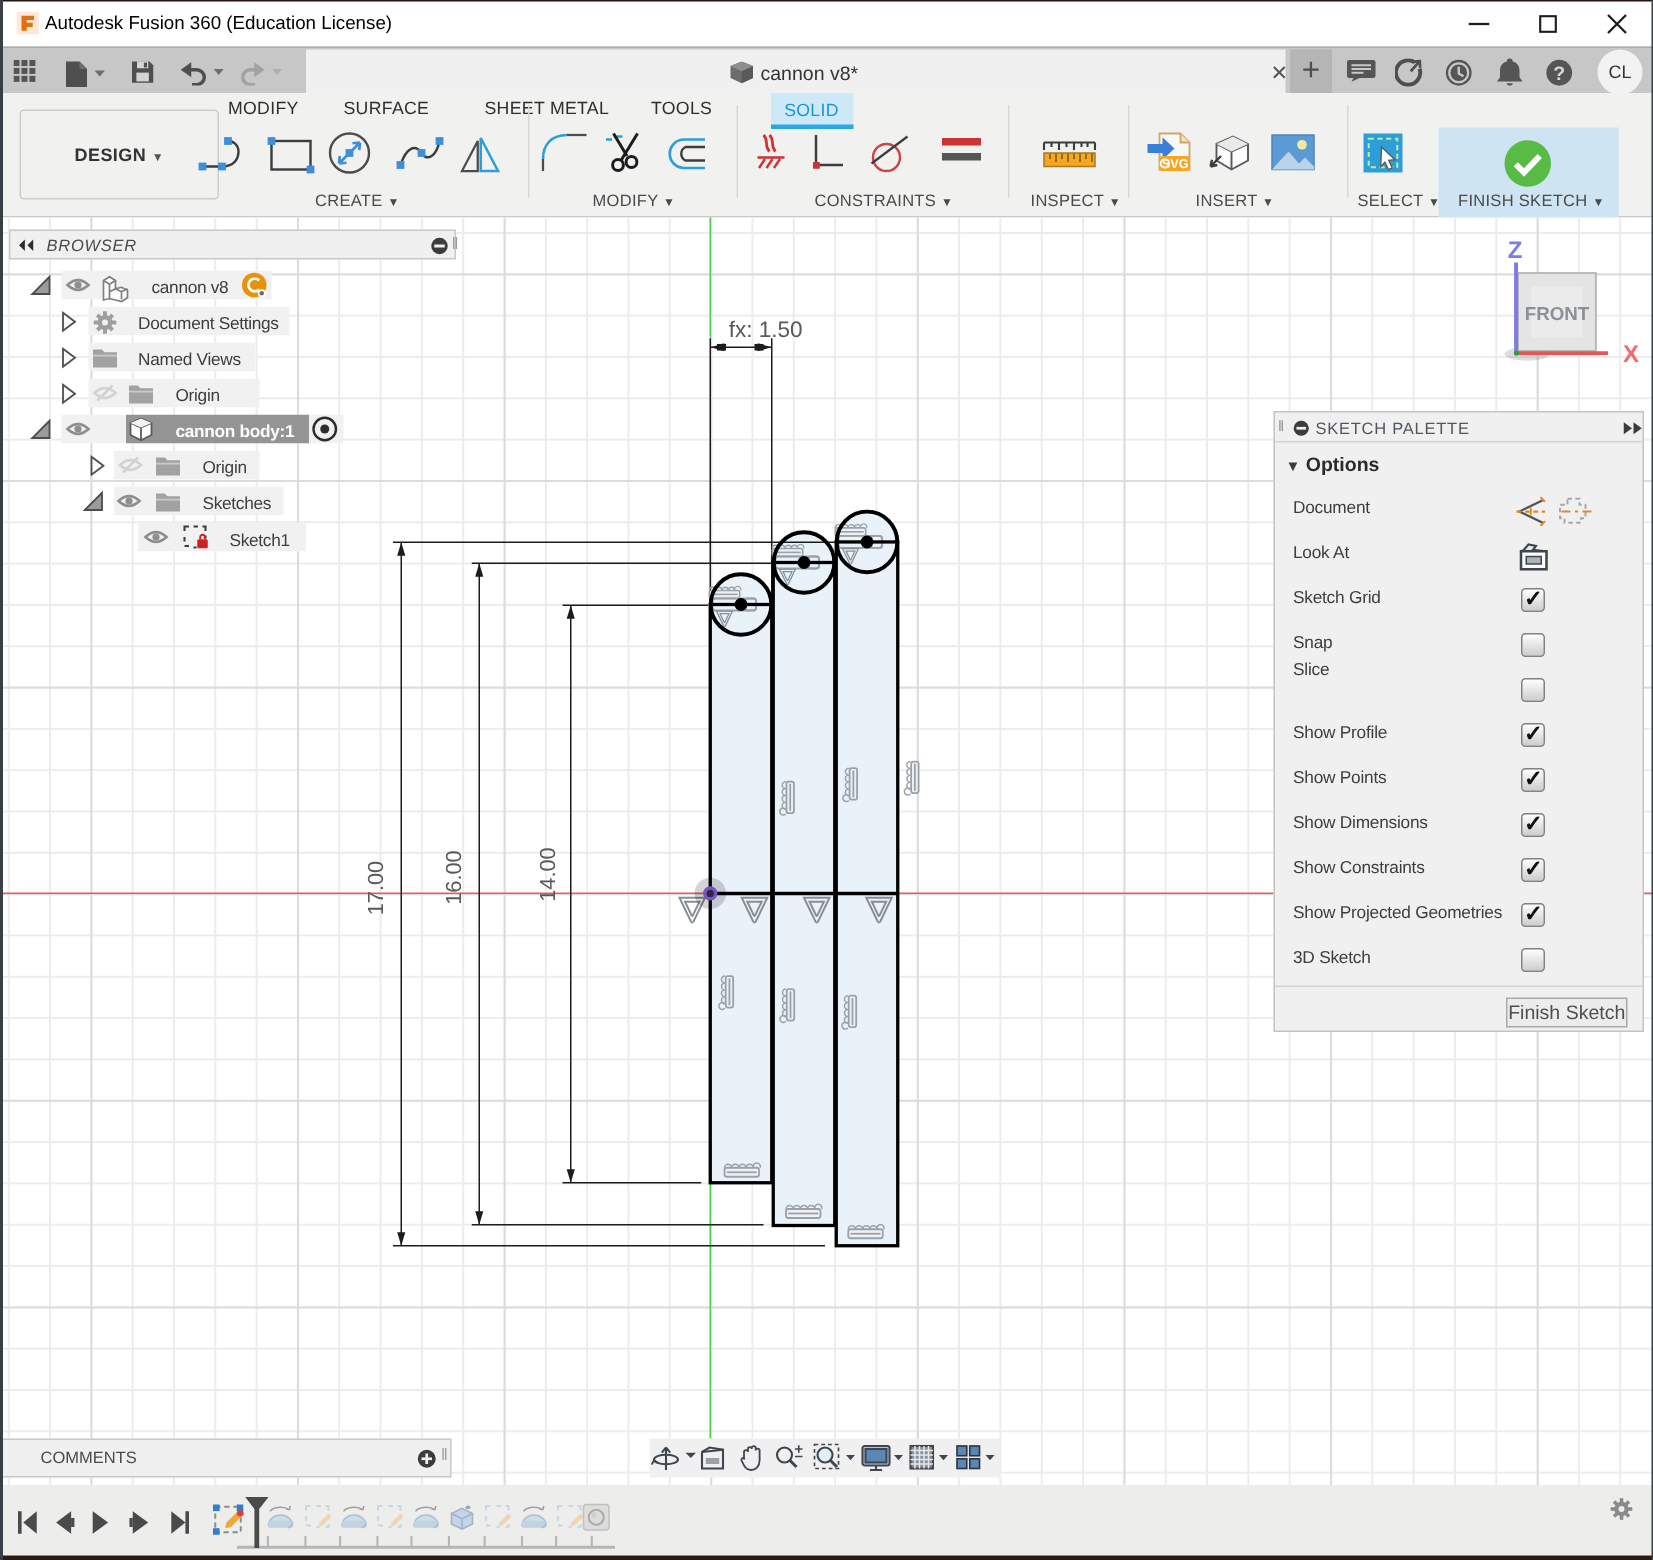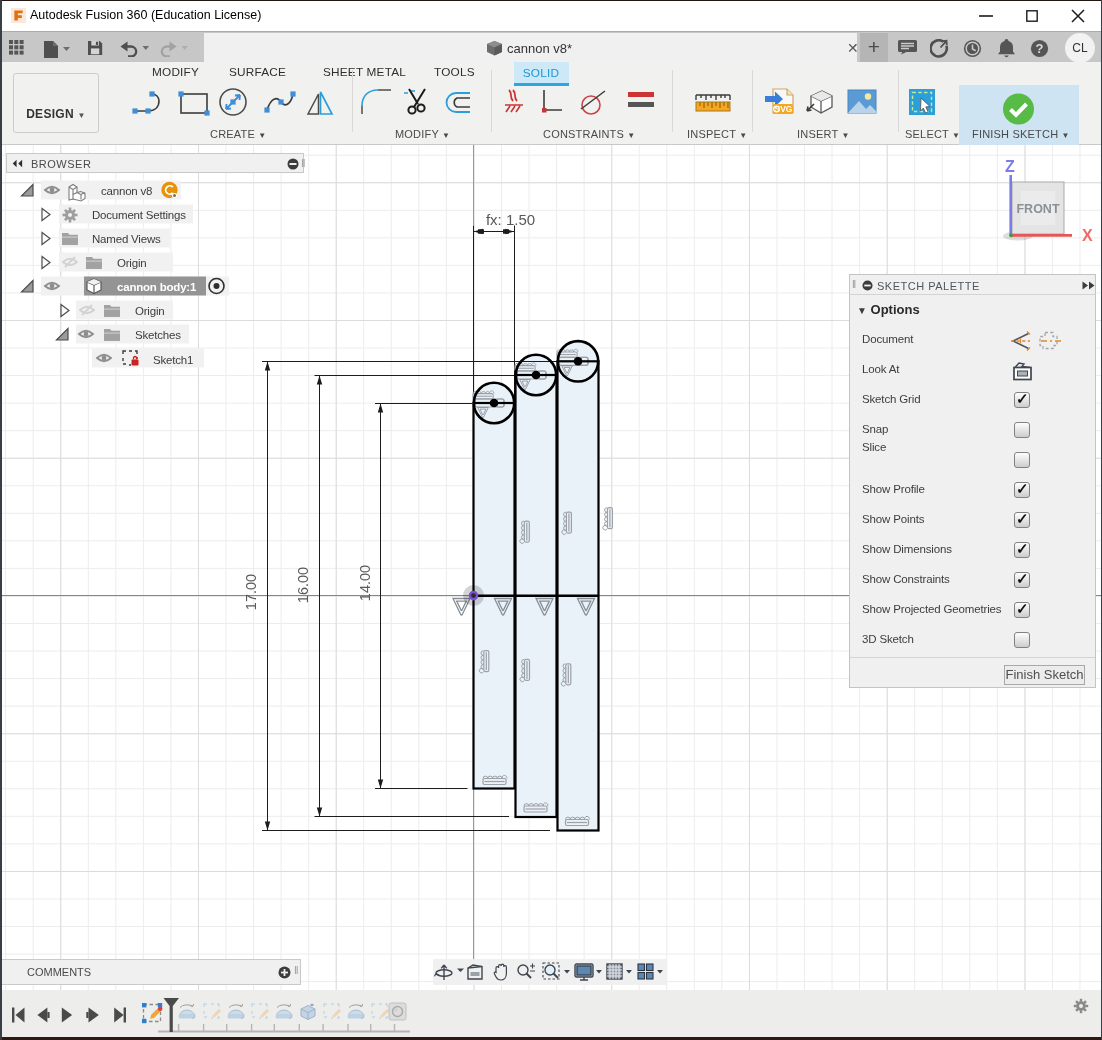--- a/index.html
+++ b/index.html
@@ -9,41 +9,41 @@
 
 #titlebar { left:0; top:0; width:1102px; height:31px; background:#fff; border-top:1px solid #23150f; }
 #title-text { left:30px; top:8px; font-size:12.5px; color:#000; }
 
 #qat { left:0px; top:31px; width:1102px; height:31px; background:#c7c7c7; border-top:1px solid #ababab; }
 #doctab { left:194px; top:1px; width:663px; height:30px; background:#f0f0f0;margin-left:10px; }
 #qat-right { left:857px; top:0; width:245px; height:31px; background:#c7c7c7; }
 #plusbtn { left:3px; top:1px; width:28px; height:30px; background:#b5b5b5; color:#4d4d4d; font-size:21px; text-align:center; line-height:28px; }
 
 #ribbon { left:0px; top:62px; width:1102px; height:83px; background:#f1f1f0; border-bottom:1px solid #c9c9c9; }
-#designbtn { left:13px; top:11px; width:86px; height:60px; border:1px solid #ccccca; border-radius:3px; font-size:12px; font-weight:bold; color:#333; text-align:center; line-height:80px; letter-spacing:0.3px; }
+#designbtn { left:13px; top:11px; width:133px; height:60px; border:1px solid #ccccca; border-radius:3px; font-size:12px; font-weight:bold; color:#333; text-align:center; line-height:58px; letter-spacing:0.3px; }
 .rtab { top:3px; font-size:11.8px; font-weight:normal; color:#2e2e2e; letter-spacing:0.2px; }
 #sketchtab { left:513.5px; top:0px; width:55px; height:24px; background:#cde9f8; border-bottom:3px solid #28a7e0; color:#1b95d4; font-size:11.8px; font-weight:normal; text-align:center; line-height:22px; letter-spacing:0.2px; }
 .rlabel { top:66px; font-size:11px; color:#4a4a4a; letter-spacing:0.2px; }
 .rsep { top:8px; width:1px; height:62px; background:#d8d8d6; }
 #finishtile { left:959px; top:23px; width:120px; height:60px; background:#cfe4f3; }
 
 #canvas { left:0px; top:145px; width:1102px; height:845px; background-color:#fff;
   background-image:
     linear-gradient(#dcdcdc 1px, transparent 1px),
     linear-gradient(90deg, #dcdcdc 1px, transparent 1px),
     linear-gradient(#ececec 1px, transparent 1px),
     linear-gradient(90deg, #ececec 1px, transparent 1px);
   background-size:137.75px 137.75px, 137.75px 137.75px, 27.55px 27.55px, 27.55px 27.55px;
   background-position:0 37.25px, 60.25px 0, 0 9.7px, 5.15px 0;
 }
 #redaxis { left:0px; top:595px; width:1102px; height:1.4px; background:#ea5c5c; }
 .greenaxis { left:473px; width:1.2px; background:#54c954; }
 #sketchsvg { left:0; top:146px; }
 
-#browser-header { left:6px; top:153px; width:298px; height:20px; background:#f0f0f0; border:1px solid #c9c9c9; font-size:11px; color:#4a4a4a; }
+#browser-header { left:6px; top:153px; width:298px; height:20px; background:#f0f0f0; border:1px solid #c9c9c9; font-size:11px; color:#4a4a4a;font-style:italic; }
 
 #palette { left:849px; top:274px; width:247px; height:414px; background:#f0f0f0; border:1px solid #c4c4c4; }
 .prow { position:absolute; left:12px; font-size:11.5px; color:#3d3d3d; letter-spacing:-0.15px; }
 .cb { position:absolute; left:164px; width:16px; height:16px; background:linear-gradient(#fefefe,#cdcdcd); border:1px solid #828282; border-radius:3px; }
 .cb.ck { background:none; border:none; }
 .cb.ck::after { content:"\2713"; position:absolute; left:2px; top:-2px; font-size:15px; font-weight:bold; color:#111; }
 
 #comments { left:1px; top:959px; width:300px; height:26px; background:#f0f0f0; border:1px solid #c9c9c9; }
 
 #navbar { left:433px; top:959px; width:234px; height:26px; background:#f0f0f0; }

